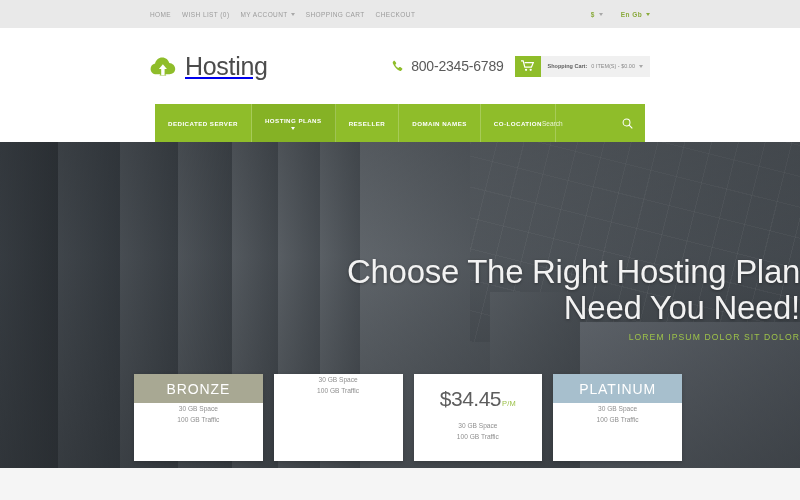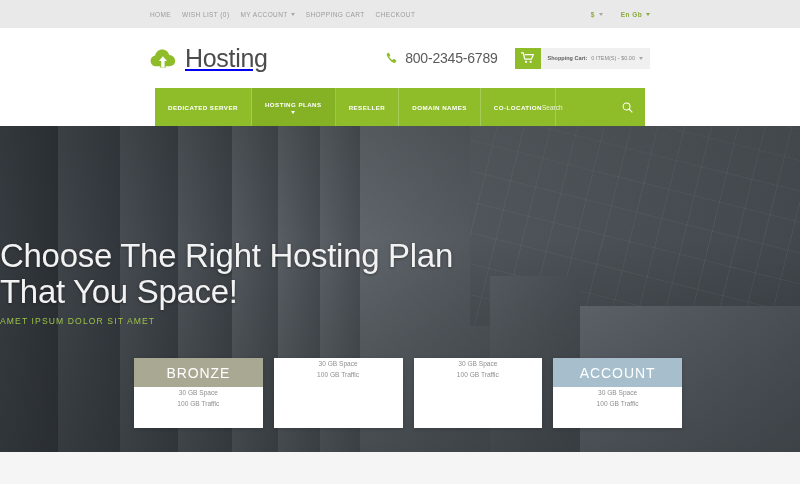--- a/index.html
+++ b/index.html
@@ -40,34 +40,34 @@
     width: 0; height: 0;
     border-left: 2.5px solid transparent;
     border-right: 2.5px solid transparent;
     border-top: 3px solid #a8a8a8;
     display: inline-block;
   }
   .caret.g { border-top-color: #8aaa3c; }
 
   
   .header {
-    height: 60px;
+    height: 76px;
     background: #fff;
     display: flex; align-items: center;
   }
   .header-inner {
     width: 500px; margin: 0 auto;
     display: flex; align-items: center; justify-content: space-between;
   }
   .logo { display: flex; align-items: center; gap: 9px; }
   .logo-text {
     font-size: 25px; color: #4c4c4c; font-weight: 400;
     letter-spacing: -0.3px;
   }
-  .header-right { display: flex; align-items: center; gap: 17px; }
+  .header-right { display: flex; align-items: center; gap: 11px; }
   .phone { display: flex; align-items: center; gap: 7px; }
   .phone-num { font-size: 14px; color: #5a5a5a; letter-spacing: -0.2px; }
   .cart-wrap { display: flex; align-items: stretch; height: 21px; }
   .cart-btn {
     width: 26px; background: #8fbd2a;
     display: flex; align-items: center; justify-content: center;
   }
   .cart-label {
     background: #f0f0f0;
     display: flex; align-items: center; gap: 4px;
@@ -141,21 +141,21 @@
       repeating-linear-gradient(104deg, rgba(255,255,255,.07) 0 1px, transparent 1px 26px),
       repeating-linear-gradient(14deg, rgba(255,255,255,.06) 0 1px, transparent 1px 30px),
       linear-gradient(150deg, #6e747a 0%, #565c62 55%, #464c52 100%);
   }
   .hero-shade {
     position: absolute; inset: 0;
     background: linear-gradient(180deg, rgba(40,44,48,.46) 0%, rgba(40,44,48,.30) 35%, rgba(40,44,48,.58) 100%);
   }
   .hero-content {
     position: absolute; left: 0; right: 0; top: 112px;
-    text-align: left;
+    text-align: right;
   }
   .hero-h1 {
     color: #f2f2f2;
     font-size: 33px;
     font-weight: 400;
     line-height: 1.08;
     letter-spacing: -0.3px;
     text-shadow: 0 1px 3px rgba(0,0,0,.35);
   }
   .hero-sub {
@@ -339,46 +339,47 @@
     <div class="srv-col" style="left:360px;width:130px;background:linear-gradient(100deg,#7b8187,#5b6167)"></div>
     <div class="ceiling"></div>
     <div class="srv-col" style="left:490px;width:90px;top:150px;background:linear-gradient(100deg,#6a7076,#4e545a)"></div>
     <div class="srv-col" style="left:580px;width:220px;top:180px;background:linear-gradient(100deg,#7c828a,#5a6067)"></div>
     <div class="perf" style="left:600px;top:190px;width:190px;height:136px;"></div>
   </div>
   <div class="hero-shade"></div>
 
   <div class="hero-content">
     <div class="hero-h1">Choose The Right Hosting Plan</div>
-    <div class="hero-h1">That You Space!</div>
-    <div class="hero-sub">AMET IPSUM DOLOR SIT AMET</div>
+    <div class="hero-h1">Need You Need!</div>
+    <div class="hero-sub">LOREM IPSUM DOLOR SIT DOLOR</div>
   </div>
 
   <div class="pricing" id="pricing">
       <div class="card">
         <div class="card-head" style="background: rgb(168, 168, 147);">BRONZE</div>
         <ul class="card-feats">
           <li>30 GB Space</li>
           <li>100 GB Traffic</li>
         </ul>
       </div>
       <div class="card">
         <ul class="card-feats">
           <li>30 GB Space</li>
           <li>100 GB Traffic</li>
         </ul>
       </div>
       <div class="card">
+        <div class="card-price"><span>$34.45</span><span class="pm">P/M</span></div>
         <ul class="card-feats">
           <li>30 GB Space</li>
           <li>100 GB Traffic</li>
         </ul>
       </div>
       <div class="card">
-        <div class="card-head" style="background: rgb(167, 191, 205);">ACCOUNT</div>
+        <div class="card-head" style="background: rgb(167, 191, 205);">PLATINUM</div>
         <ul class="card-feats">
           <li>30 GB Space</li>
           <li>100 GB Traffic</li>
         </ul>
       </div>
     </div>
 </div>
 
 <div class="bottom"></div>
 

